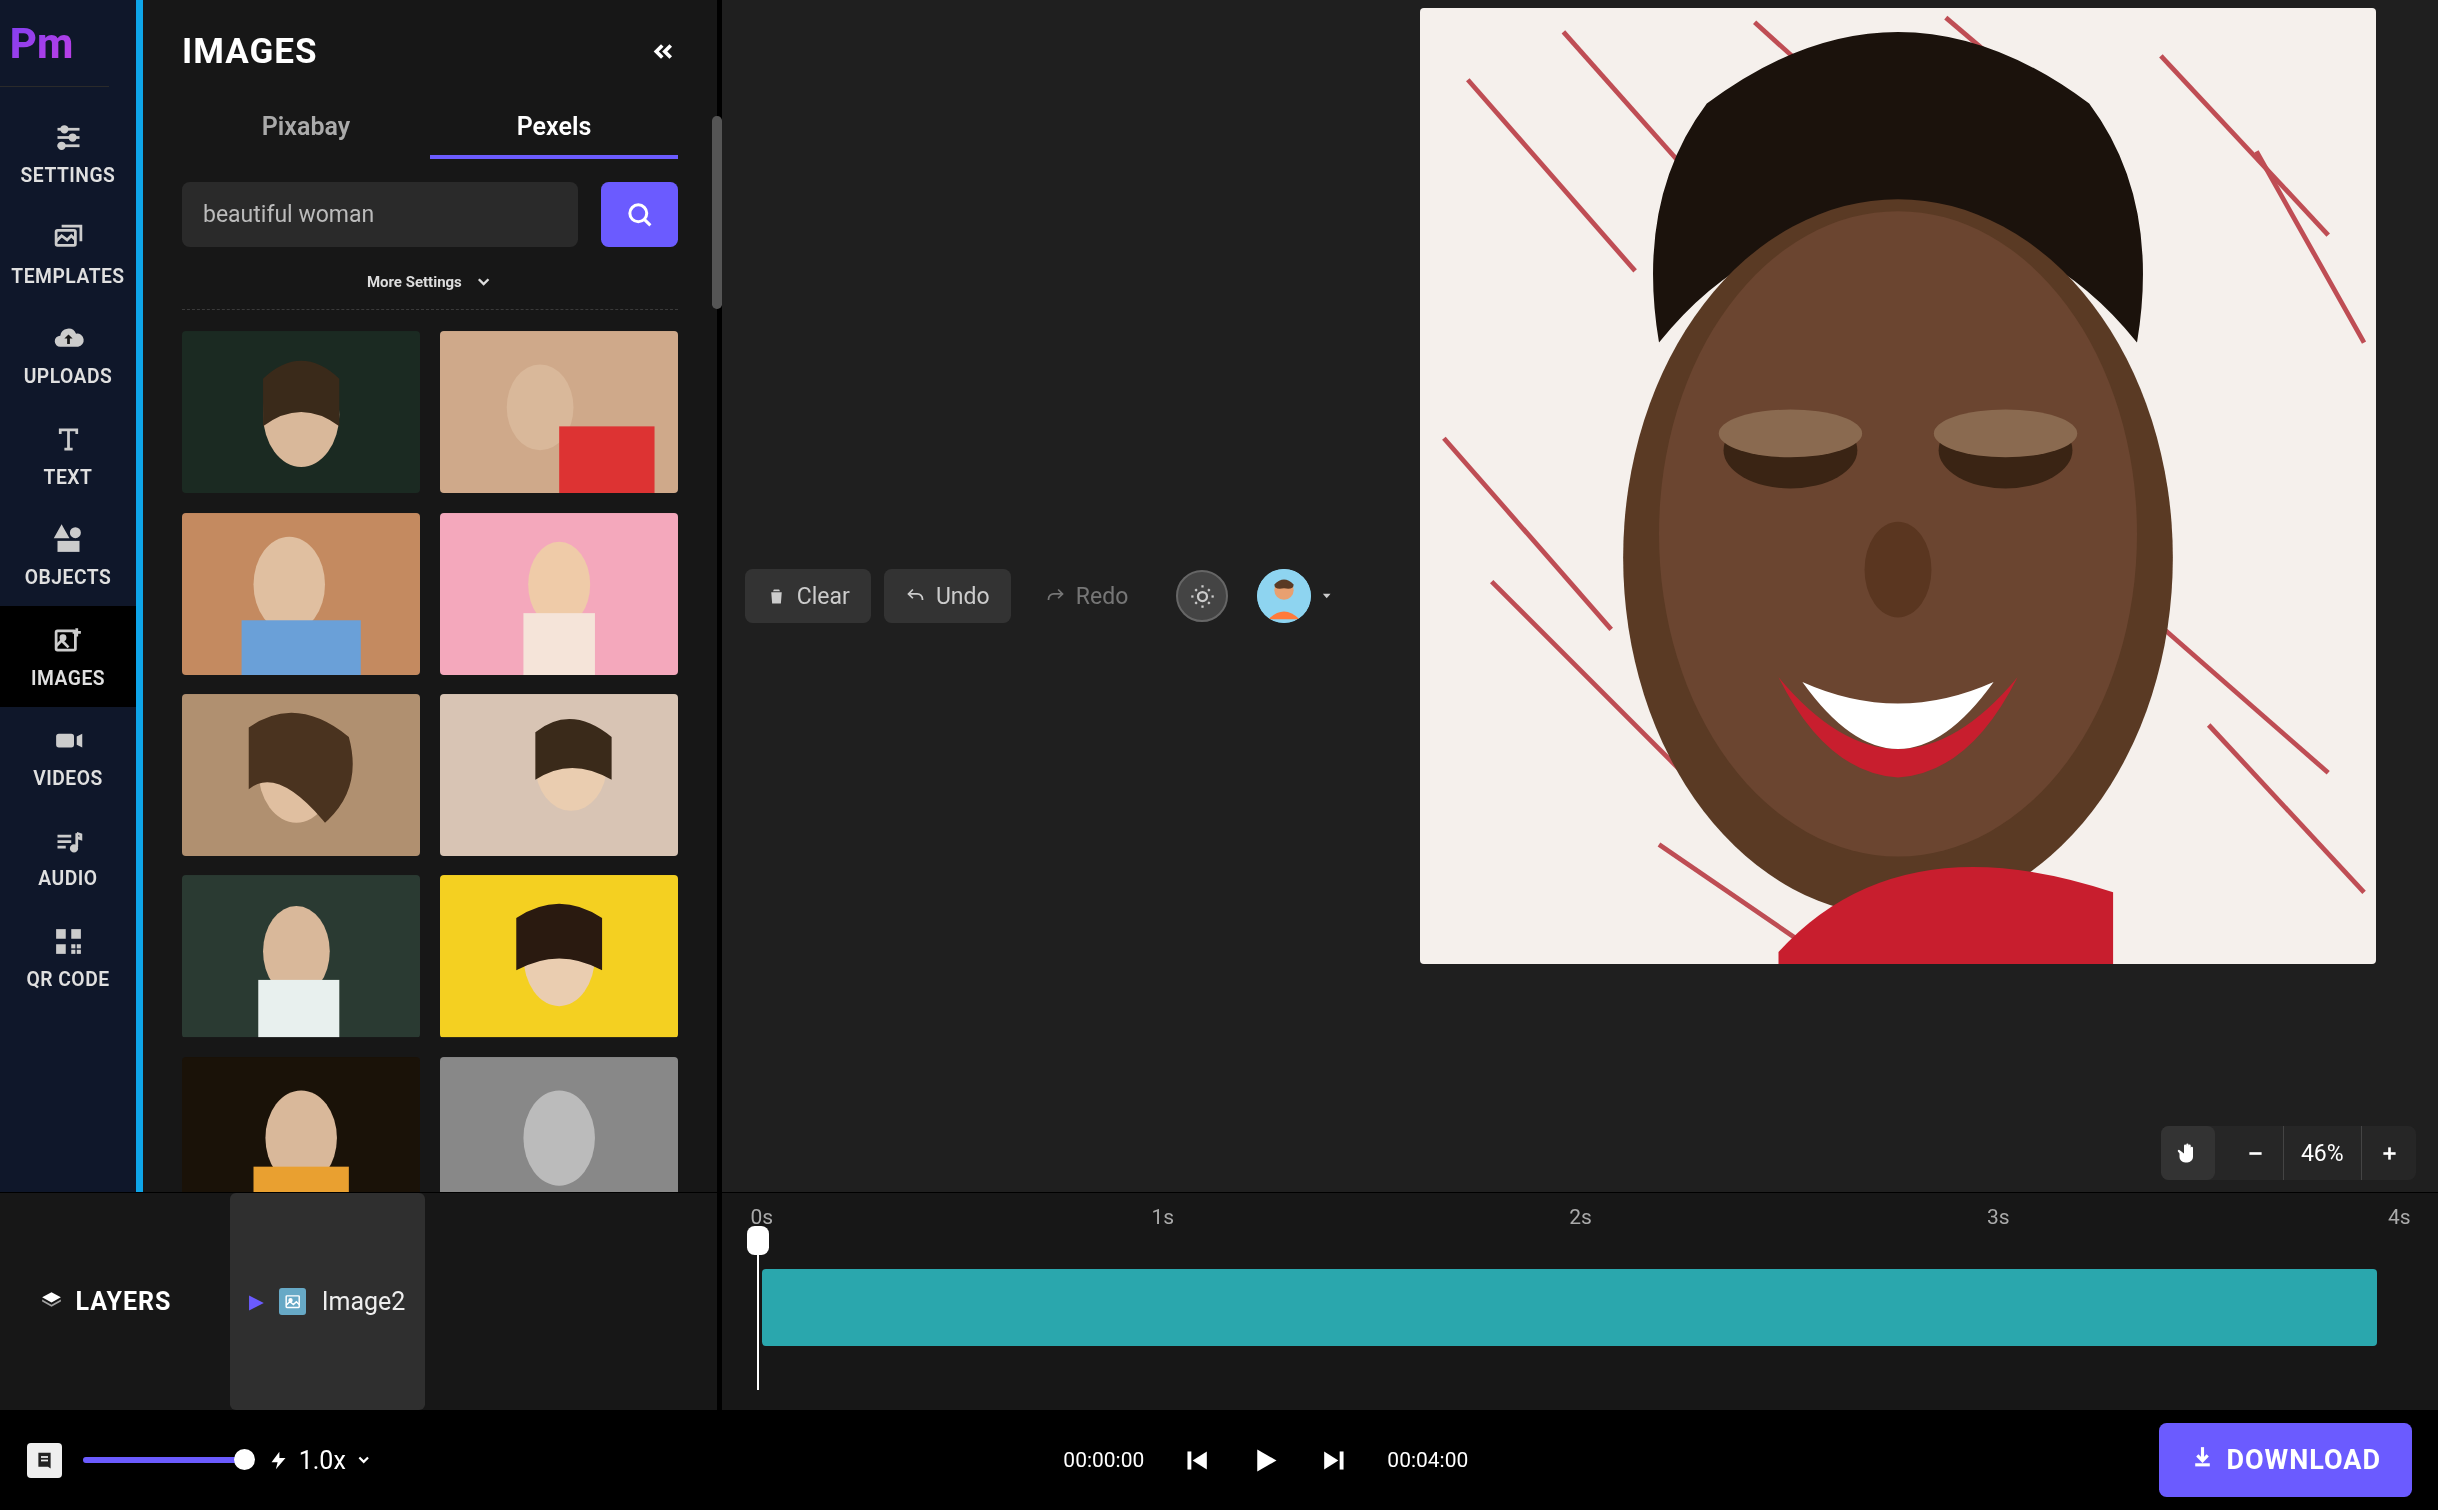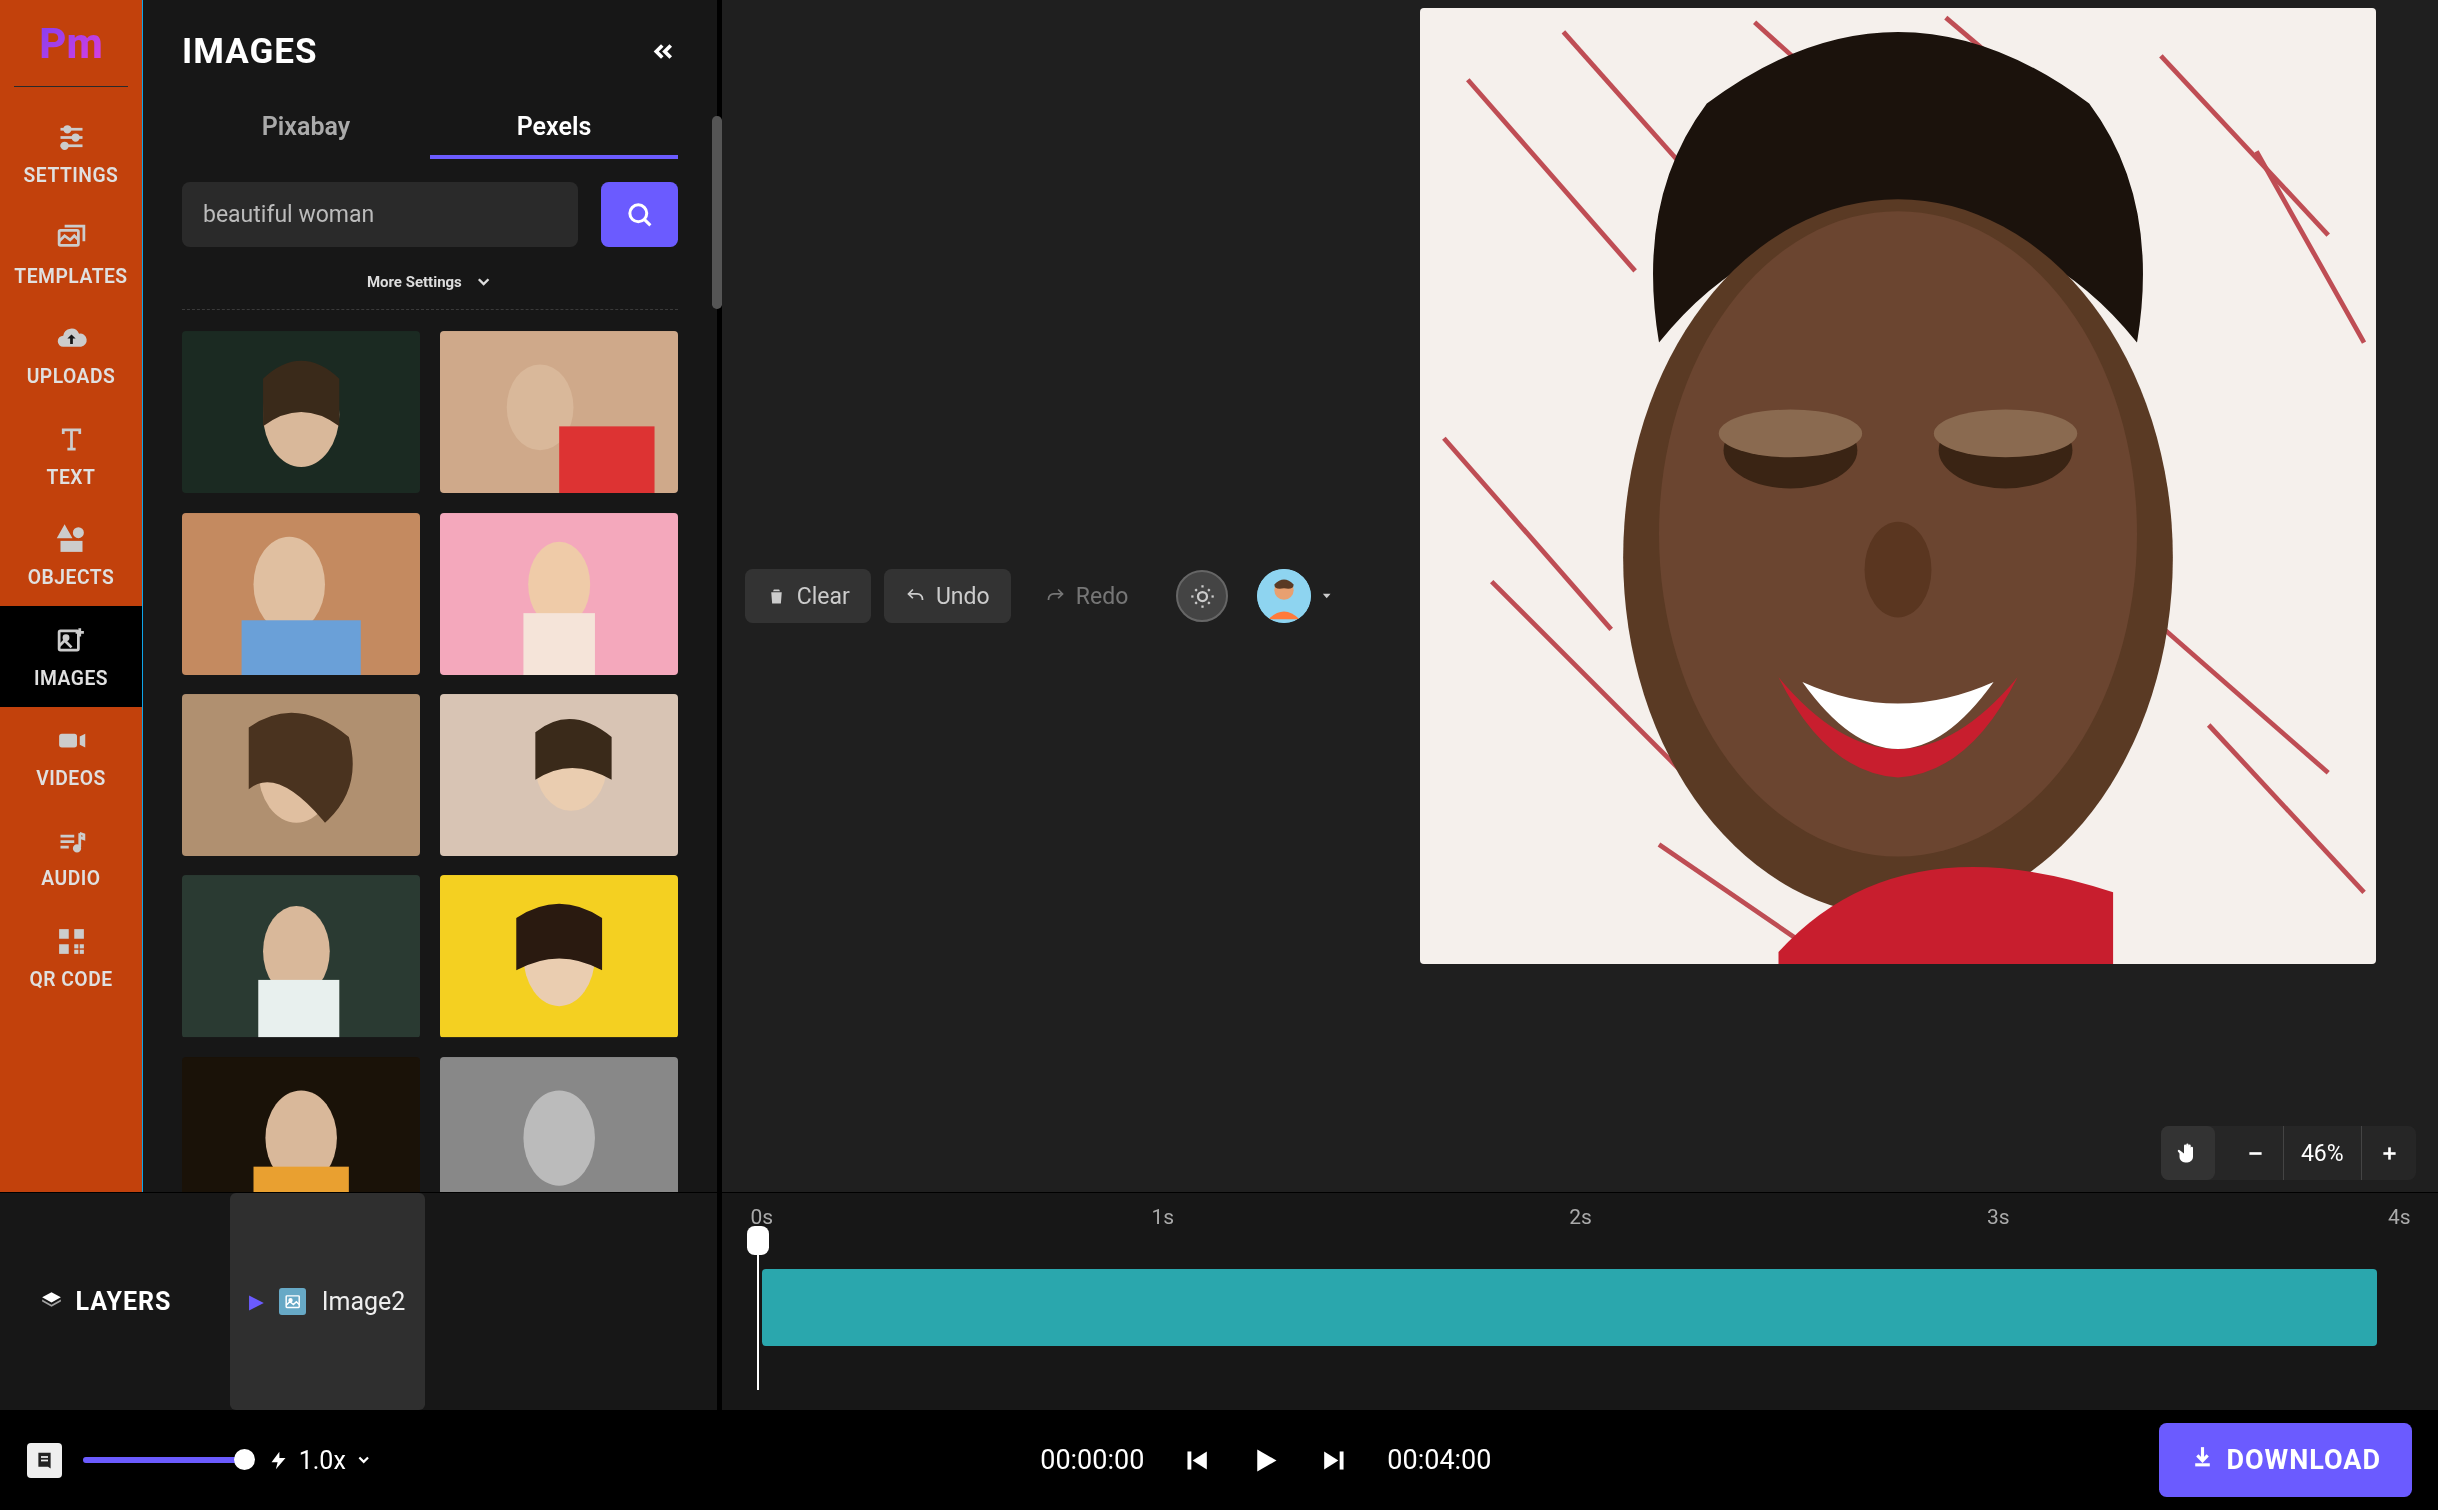--- a/index.html
+++ b/index.html
@@ -2,21 +2,21 @@
 <html><head>
 <meta charset="utf-8">
 <style>
 * { margin: 0; padding: 0; box-sizing: border-box; font-family: -apple-system, BlinkMacSystemFont, "Segoe UI", Roboto, sans-serif; }
 body { background: #0d0d0d; color: #e5e5e5; width: 2439px; height: 1510px; overflow: hidden; transform-origin: top left; }
 
 .app { display: flex; flex-direction: column; height: 100%; }
 .top { display: flex; flex: 1; min-height: 0; }
 
 
-.nav-rail { width: 143px; background: #c2410c; display: flex; flex-direction: column; align-items: center; padding-top: 19.3px; border-right: 1px solid #0ea5e9; }
+.nav-rail { width: 143px; background: #0f172a; display: flex; flex-direction: column; padding-top: 19.3px; border-right: 7px solid #0ea5e9; }
 .logo { font-size: 42px; font-weight: 800; background: linear-gradient(135deg, #7a3ff2, #e43fdd); -webkit-background-clip: text; -webkit-text-fill-color: transparent; margin-bottom: 17.4px; padding: 0 9.7px; }
 .nav-divider { width: 80%; height: 1px; background: #2a2a2a; margin-bottom: 17.4px; }
 .nav-item { width: 100%; display: flex; flex-direction: column; align-items: center; padding: 17.4px 0; cursor: pointer; gap: 9.7px; }
 .nav-item.active { background: #000; }
 .nav-item .nav-icon { width: 33px; height: 33px; color: #ccc; }
 .nav-item span { font-size: 19.3px; font-weight: 600; letter-spacing: 0.5px; color: #e0e0e0; }
 
 
 .left-panel { width: 579px; background: #171717; display: flex; flex-direction: column; border-right: 5.8px solid #000; position: relative; }
 .panel-header { display: flex; align-items: center; justify-content: space-between; padding: 31px 39px 23px 39px; }
@@ -70,21 +70,21 @@
 .playhead::before { content: ""; position: absolute; top: -9.7px; left: -9.7px; width: 22px; height: 29px; background: #fff; border-radius: 7.7px; }
 .clip { position: absolute; top: 5.8px; left: 17.4px; right: 39px; height: 77px; background: #2aa7ad; border-radius: 3.9px; }
 
 
 .bottom-bar { height: 100px; background: #000; display: flex; align-items: center; padding: 0 27px; gap: 21px; }
 .notes-btn { width: 35px; height: 35px; background: #eee; border-radius: 3.9px; display: flex; align-items: center; justify-content: center; cursor: pointer; }
 .speed-slider { width: 164px; height: 5.8px; background: #6b5bff; border-radius: 2.9px; position: relative; }
 .speed-slider::after { content: ""; position: absolute; right: -7.7px; top: -7.7px; width: 21px; height: 21px; background: #fff; border-radius: 50%; }
 .speed-group { display: flex; align-items: center; gap: 9.7px; color: #fff; font-size: 25px; cursor: pointer; }
 .bb-center { flex: 1; display: flex; align-items: center; justify-content: center; gap: 37px; }
-.time-text { font-size: 27px; color: #fff; font-variant-numeric: tabular-nums; }
+.time-text { font-size: 21px; color: #fff; font-variant-numeric: tabular-nums; }
 .play-ctrl { color: #fff; font-size: 31px; cursor: pointer; }
 .download-btn { display: flex; gap: 11.6px; background: #6b5bff; border: none; border-radius: 7.7px; padding: 21px 31px; color: #fff; font-size: 27px; font-weight: 700; letter-spacing: 1px; cursor: pointer; }
 
 svg { display: block; }
 </style>
 </head>
 <body>
 
 <div class="app">
   <div class="top">

